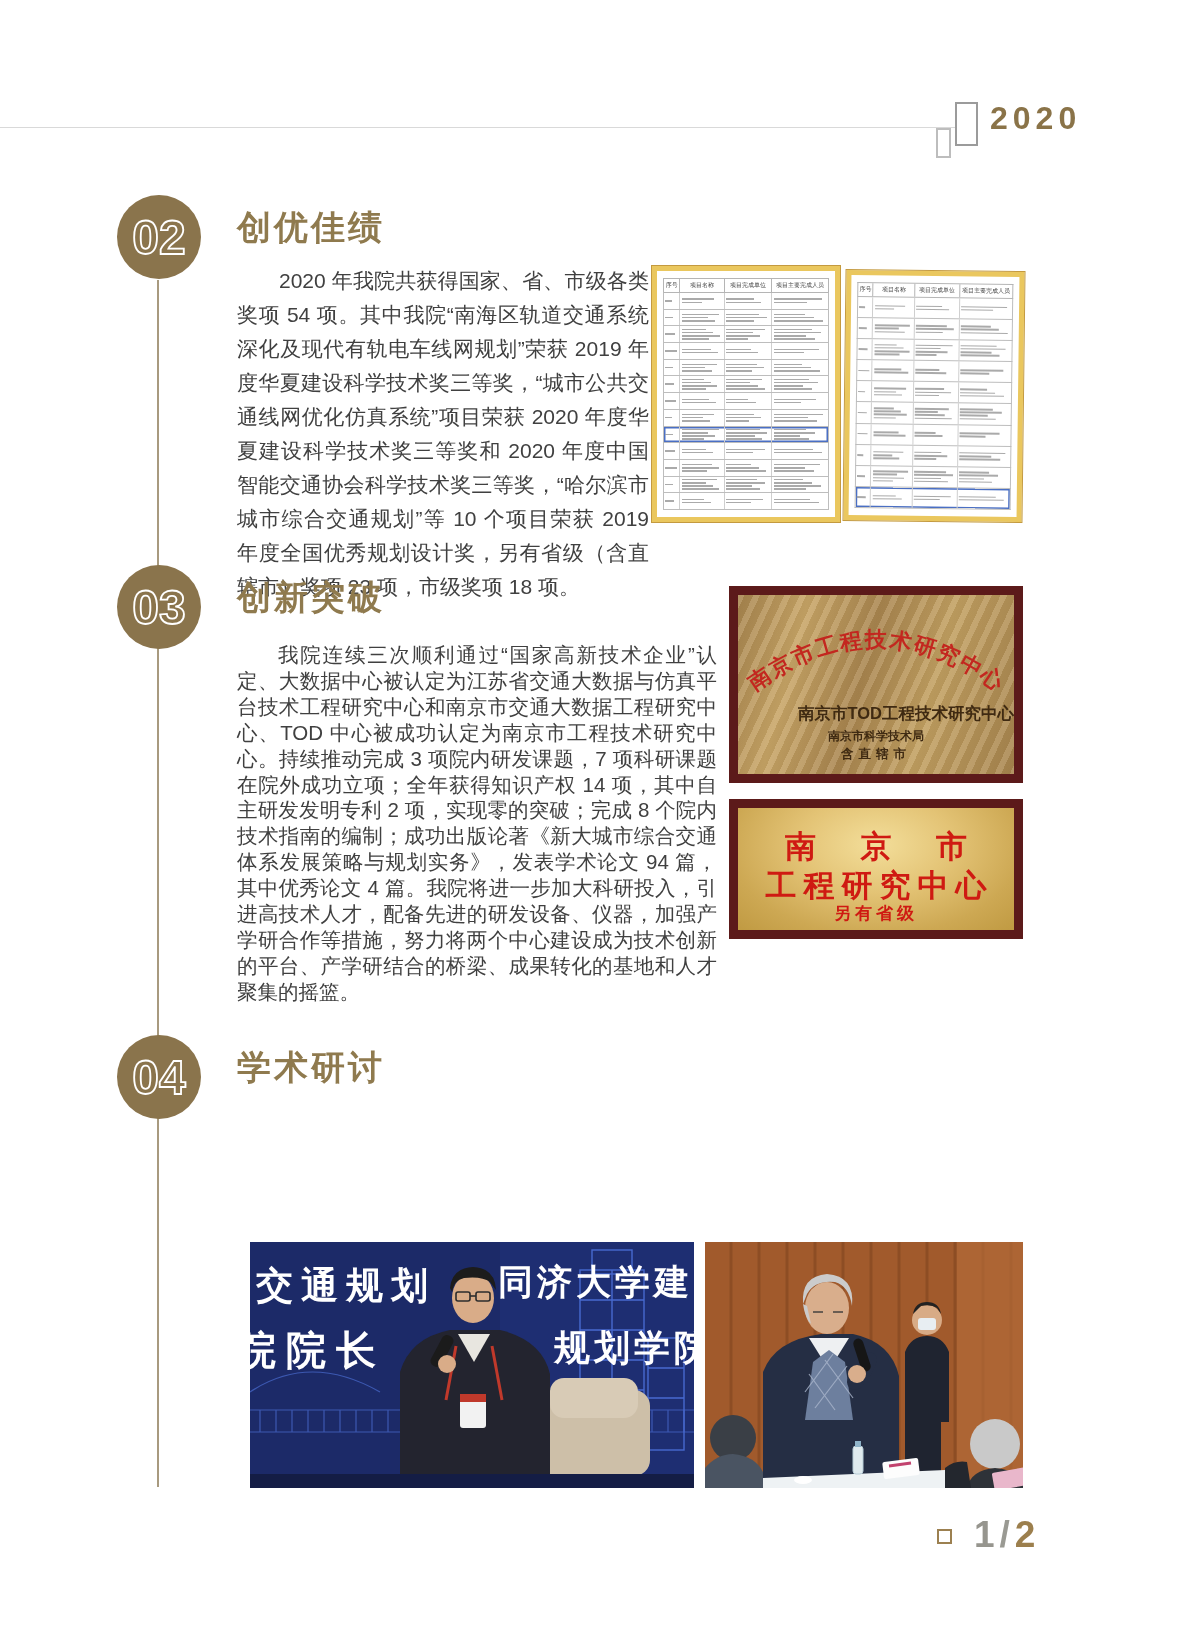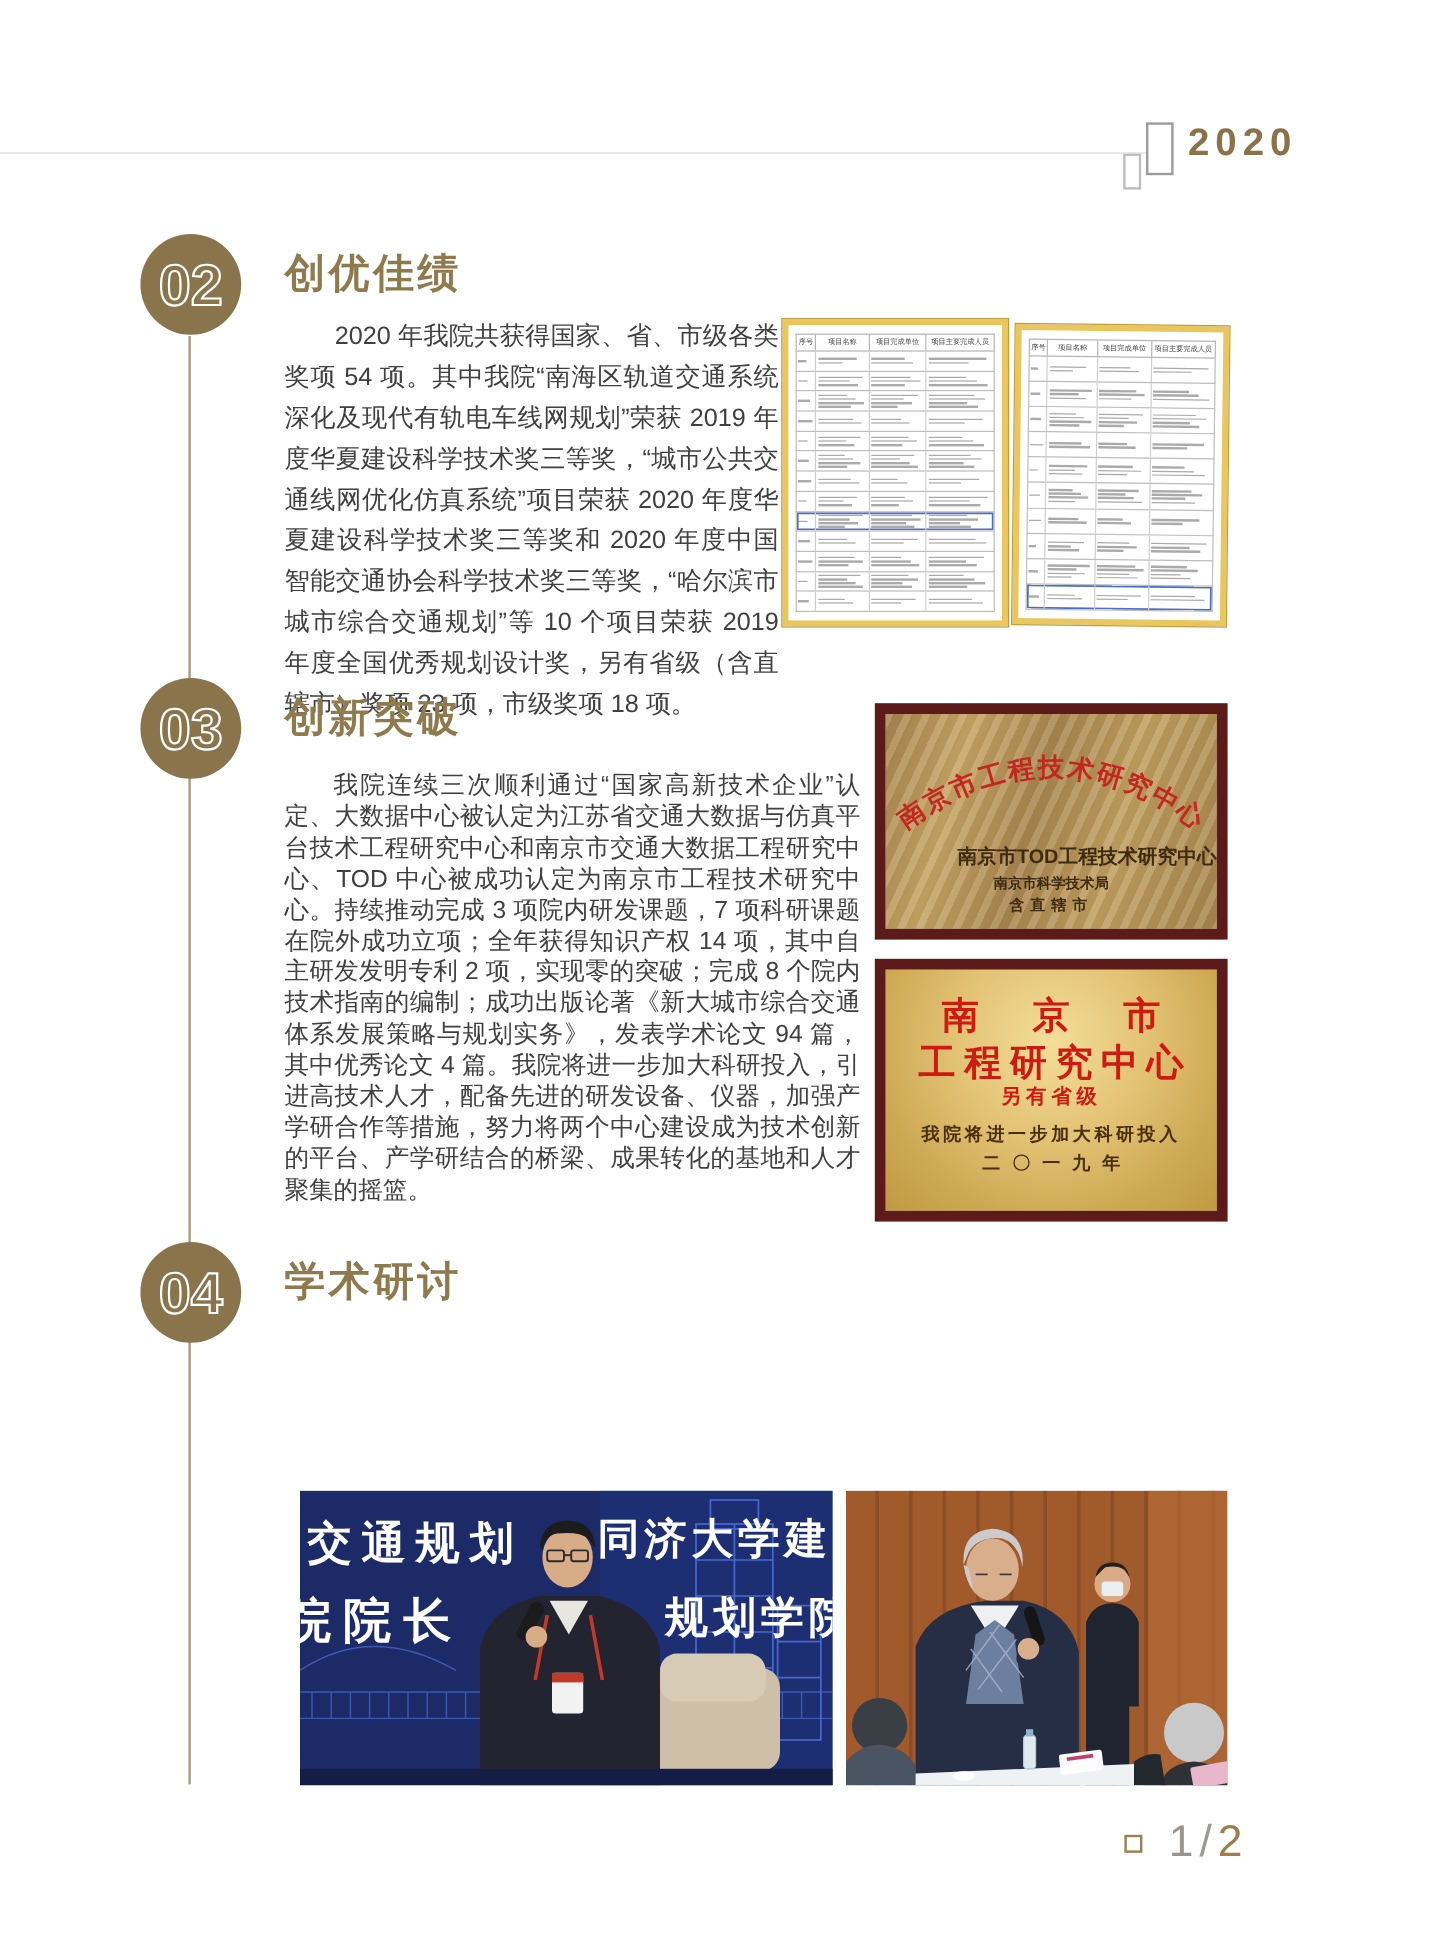--- a/index.html
+++ b/index.html
@@ -47,37 +47,37 @@
   .plaque{position:absolute;box-sizing:border-box;border:9px solid #5c1a1a;overflow:hidden;}
   .plaque-1{left:729px;top:586px;width:294px;height:197px;
      background:linear-gradient(105deg,#a8854e 0%,#c8a566 22%,#aa864f 45%,#c2a061 68%,#a8854e 100%);}
   .plaque-1 .streaks{position:absolute;inset:0;
      background:repeating-linear-gradient(115deg,rgba(255,255,255,.12) 0 6px,rgba(0,0,0,.05) 6px 14px);}
   .plaque-1 .arc-svg{position:absolute;left:0;top:2px;}
   .pl1-line1{position:absolute;left:0;top:108px;width:100%;text-align:right;font-size:16.5px;font-weight:700;color:#3f2a12;}
   .pl1-line2{position:absolute;left:0;top:133px;width:100%;text-align:center;font-size:12px;font-weight:700;color:#3f2a12;}
   .pl1-line3{position:absolute;left:0;top:151px;width:100%;text-align:center;font-size:12.5px;font-weight:700;color:#3f2a12;letter-spacing:5px;}
 
-  .plaque-2{left:729px;top:799px;width:294px;height:219px;
+  .plaque-2{left:729px;top:799px;width:294px;height:140px;
      background:radial-gradient(ellipse at 50% 30%,#f3de9a 0%,#e3c375 40%,#cda853 75%,#c09a42 100%);}
   .pl2-line1{position:absolute;left:0;top:18px;width:100%;text-align:center;font-size:31px;font-weight:700;color:#cf1a12;letter-spacing:18px;text-indent:18px;}
   .pl2-line2{position:absolute;left:0;top:57px;width:100%;text-align:center;font-size:31px;font-weight:700;color:#cf1a12;letter-spacing:7px;text-indent:7px;}
   .pl2-line3{position:absolute;left:0;top:94px;width:100%;text-align:center;font-size:17px;font-weight:700;color:#cf1a12;letter-spacing:4px;}
   .pl2-line4{position:absolute;left:0;top:128px;width:100%;text-align:center;font-size:15px;font-weight:700;color:#4a2e0e;letter-spacing:3px;}
   .pl2-line5{position:absolute;left:0;top:152px;width:100%;text-align:center;font-size:15px;font-weight:700;color:#4a2e0e;letter-spacing:10px;text-indent:10px;}
 
   
   .photo{position:absolute;top:1242px;height:246px;overflow:hidden;}
   .photo svg{display:block;}
   .photo-left{left:250px;width:444px;}
   .photo-right{left:705px;width:318px;}
 
   
   .footer-marker{position:absolute;left:937px;top:1529px;width:11px;height:11px;border:2.5px solid #9c8050;background:#fff;}
-  .footer-page{position:absolute;left:974px;top:1514px;font-size:37px;font-weight:400;}
+  .footer-page{position:absolute;left:974px;top:1514px;font-size:37px;font-weight:700;}
   .fp-cur{color:#96958e;}
   .fp-sep{color:#9a9a93;margin:0 5px;}
   .fp-tot{color:#9c7f4d;}
 </style>
 </head>
 <body>
 
 <div class="page">
 
   <div class="top-rule"></div>

